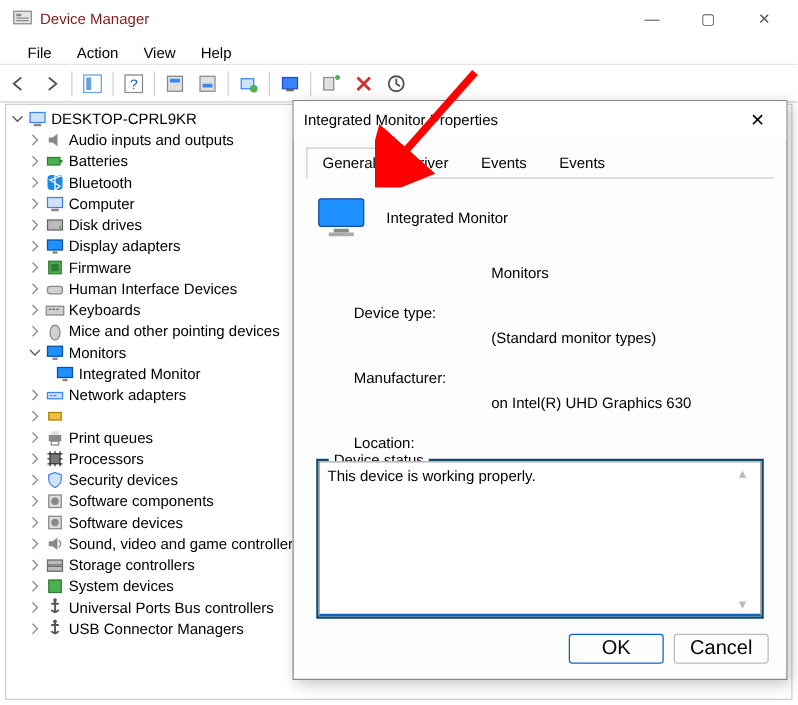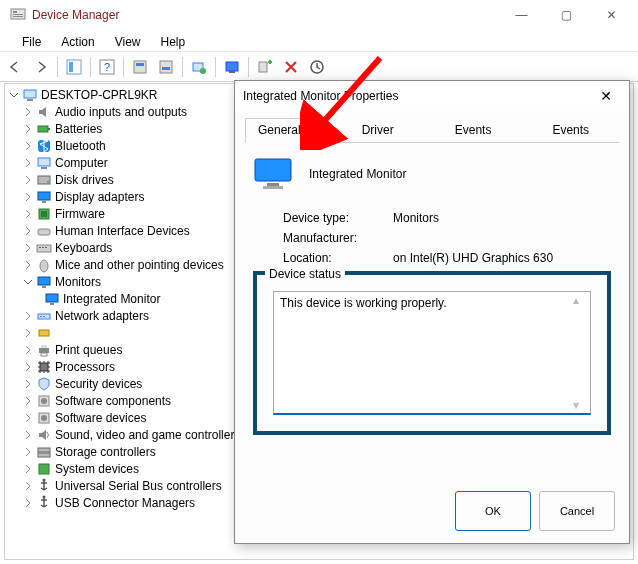--- a/index.html
+++ b/index.html
@@ -107,21 +107,20 @@
   align-items: center;
   padding: 0 8px;
   background: #fff;
 }
 .dialog .dtitle { flex: 1; font-size: 12px; }
 .dialog .dclose { width: 30px; text-align: center; font-size: 14px; }
 .tabsrow {
   display: flex;
   margin: 6px 10px 0 10px;
   border-bottom: 1px solid #ccc;
-  gap: 35px;
 }
 .tab {
   padding: 4px 12px 5px 12px;
   font-size: 12px;
   border: 1px solid transparent;
   border-bottom: none;
   position: relative;
   top: 1px;
   cursor: default;
 }
@@ -141,26 +140,26 @@
 }
 .monitor-lg {
   width: 40px; height: 34px;
 }
 .devname { font-size: 12px; }
 .proprow {
   display: flex;
   margin: 6px 0 6px 30px;
   font-size: 12px;
 }
-.proprow .plabel { width: 110px; }
+.proprow .plabel { width: 110px; margin-top: 32px; }
 .fieldset {
   margin-top: 0;
-  border: 4px solid #0c4a6e;
+  border: 2px solid #0c4a6e;
   position: relative;
-  padding: 16px;
+  padding: 0;
 }
 .fieldset .legend {
   position: absolute;
   top: -8px; left: 8px;
   background: #fdfdfd;
   padding: 0 4px;
   font-size: 12px;
 }
 .statusbox {
   width: 100%;
@@ -181,22 +180,22 @@
 }
 .dlgbuttons {
   position: absolute;
   right: 14px;
   bottom: 12px;
   display: flex;
   gap: 8px;
 }
 .dlgbuttons button {
   width: 76px;
-  height: 40px;
-  font-size: 11px;
+  height: 24px;
+  font-size: 16px;
   background: #fdfdfd;
   border: 1px solid #bbb;
   border-radius: 3px;
 }
 .dlgbuttons button.primary {
   border: 1px solid #0a64c2;
 }
 
 .arrow {
   position: absolute;
@@ -632,21 +631,21 @@
           <svg width="10" height="10" viewBox="0 0 10 10">
             <path d="M3 1 L7 5 L3 9" stroke="#888" fill="none"></path>
           </svg>
         </span>
         <span class="icon">
           <svg width="16" height="16" viewBox="0 0 16 16">
             <path d="M8 2 v10 M8 12 l-3 -2 M8 12 l3 -2 M5 5 h6" stroke="#555" stroke-width="1.5" fill="none"></path>
             <circle cx="8" cy="2" r="1.5" fill="#555"></circle>
           </svg>
         </span>
-        <span class="label">Universal Serial Bus controllers</span>
+        <span class="label">Universal Ports Bus controllers</span>
       </div>
       <div class="treerow indent1">
         <span class="exp">
           <svg width="10" height="10" viewBox="0 0 10 10">
             <path d="M3 1 L7 5 L3 9" stroke="#888" fill="none"></path>
           </svg>
         </span>
         <span class="icon">
           <svg width="16" height="16" viewBox="0 0 16 16">
             <path d="M8 2 v10 M8 12 l-3 -2 M8 12 l3 -2 M5 5 h6" stroke="#555" stroke-width="1.5" fill="none"></path>
@@ -679,20 +678,21 @@
           </svg>
       </span>
       <span class="devname">Integrated Monitor</span>
     </div>
     <div class="proprow">
       <span class="plabel">Device type:</span>
       <span>Monitors</span>
     </div>
     <div class="proprow">
       <span class="plabel">Manufacturer:</span>
+      <span>(Standard monitor types)</span>
     </div>
     <div class="proprow">
       <span class="plabel">Location:</span>
       <span>on Intel(R) UHD Graphics 630</span>
     </div>
     <div class="fieldset">
       <span class="legend">Device status</span>
       <div class="statusbox">
         <span>This device is working properly.</span>
         <div class="sbar">

